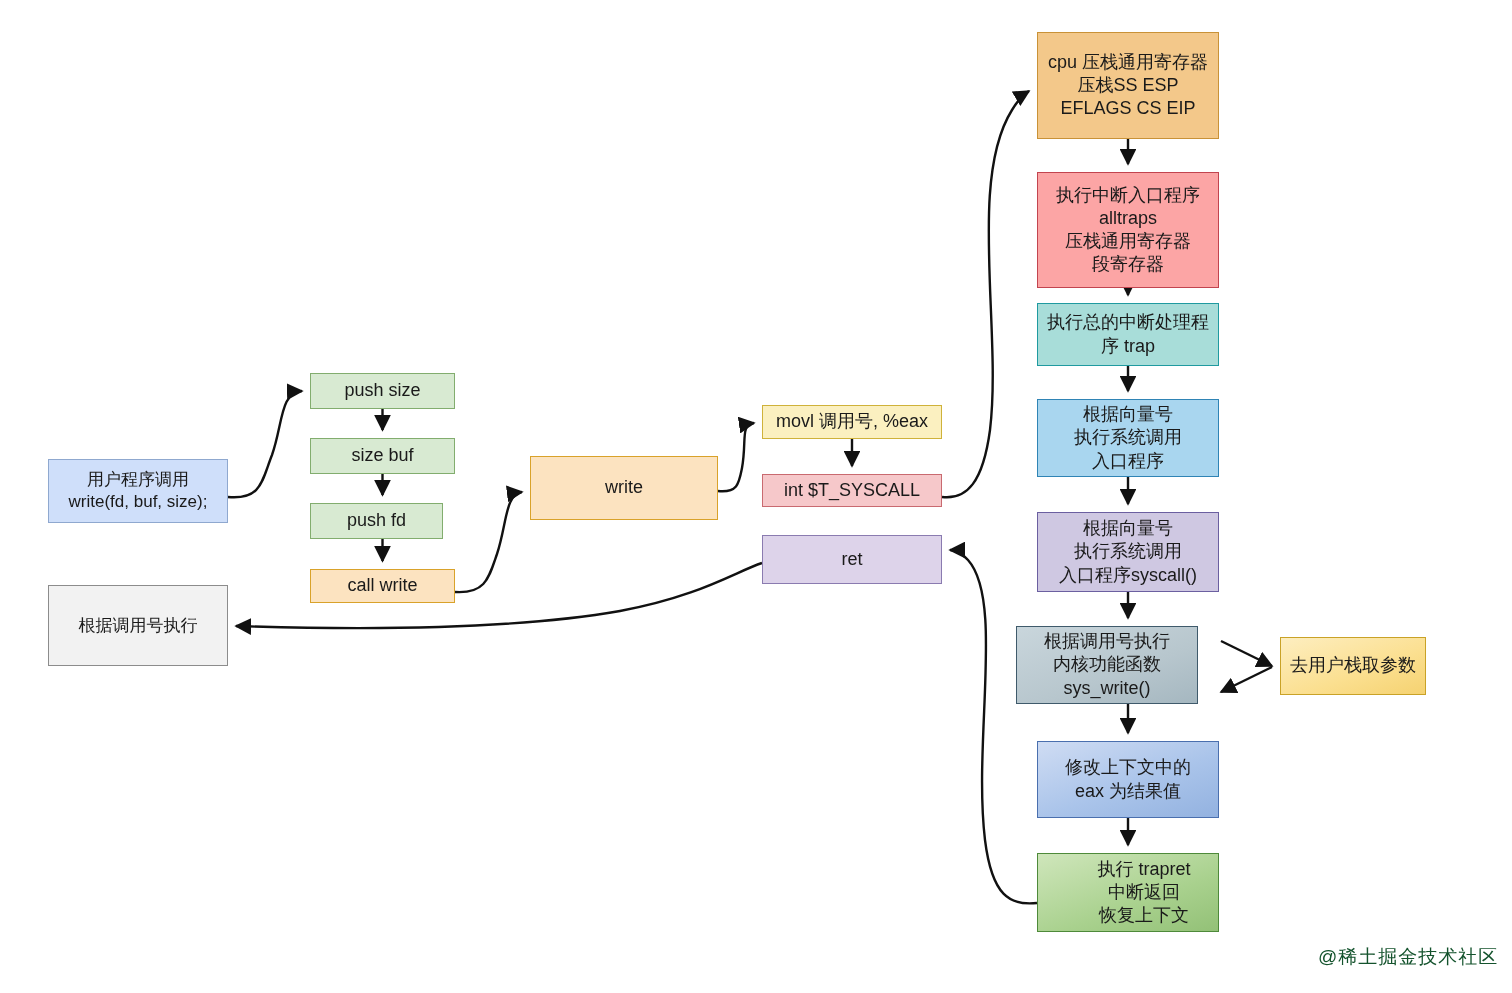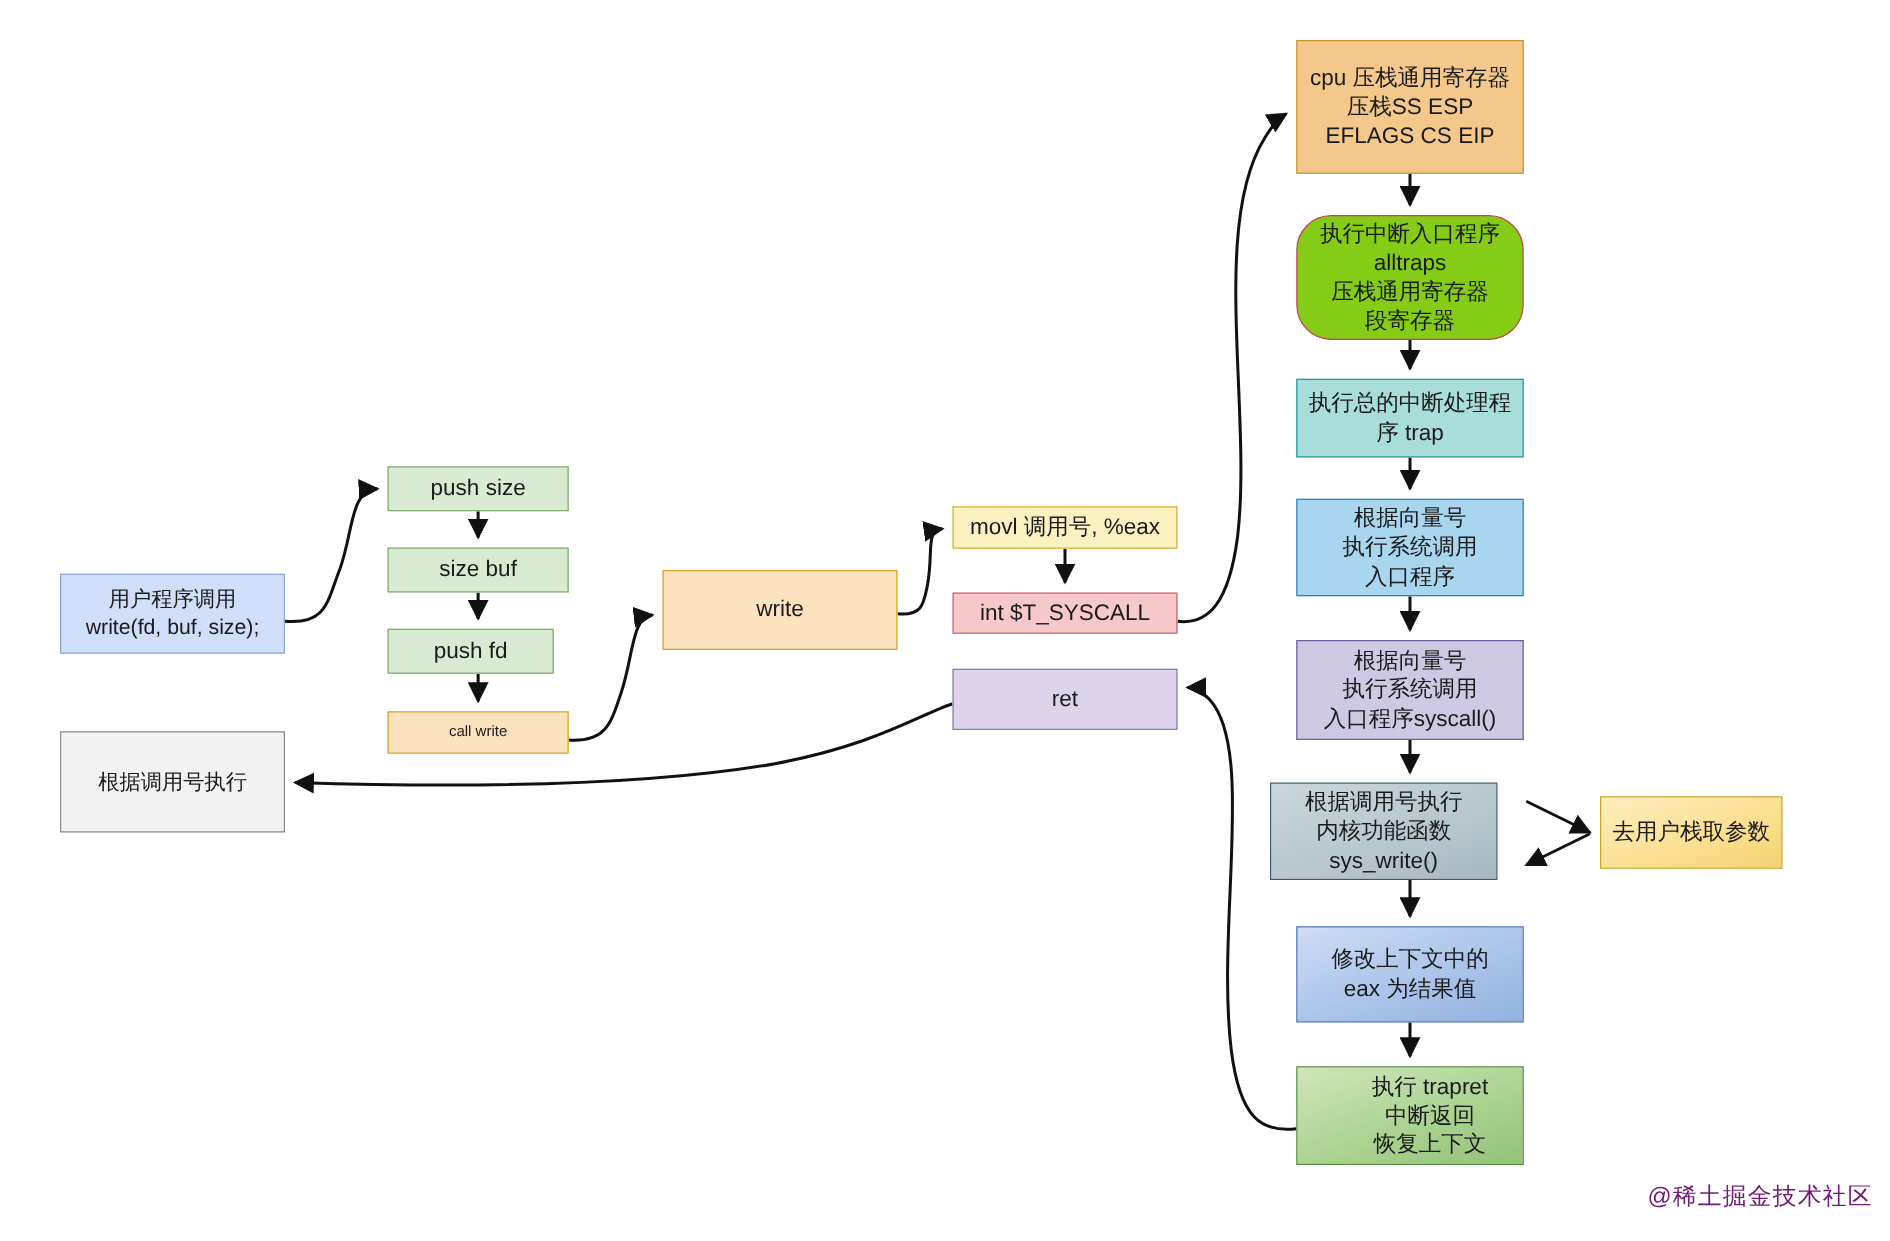--- a/index.html
+++ b/index.html
@@ -35,21 +35,21 @@
     line-height: 1.28;
     color: #1a1a1a;
     border-width: 1.6px;
     border-style: solid;
     white-space: pre-line;
     font-size: 18px;
     z-index: 2;
   }
   .watermark {
     position: absolute;
-    color: #701a75;
+    color: #14532d;
     font-size: 19px;
     letter-spacing: 1px;
     z-index: 1;
     user-select: none;
   }
 </style>
 </head>
 <body>
 
 <div id="canvas">
@@ -93,29 +93,29 @@
     <path d="M 762 563 C 735 572, 700 596, 620 611 C 500 632, 330 629, 236 626" fill="none" stroke="#111111" stroke-width="2.4" marker-end="url(#arrow)"></path>
   </svg>
 
   <div id="nodes">
       <div class="node" style="left: 48px; top: 459px; width: 180px; height: 64px; background: rgb(207, 223, 250); border-color: rgb(143, 168, 207); font-size: 17px;">用户程序调用
 write(fd, buf, size);</div>
       <div class="node" style="left: 48px; top: 585px; width: 180px; height: 81px; background: rgb(242, 242, 242); border-color: rgb(140, 140, 140); font-size: 17px;">根据调用号执行</div>
       <div class="node" style="left: 310px; top: 373px; width: 145px; height: 36px; background: rgb(216, 234, 210); border-color: rgb(130, 173, 110); font-size: 18px;">push  size</div>
       <div class="node" style="left: 310px; top: 438px; width: 145px; height: 36px; background: rgb(216, 234, 210); border-color: rgb(130, 173, 110); font-size: 18px;">size buf</div>
       <div class="node" style="left: 310px; top: 503px; width: 133px; height: 36px; background: rgb(216, 234, 210); border-color: rgb(130, 173, 110); font-size: 18px;">push fd</div>
-      <div class="node" style="left: 310px; top: 569px; width: 145px; height: 34px; background: rgb(252, 227, 192); border-color: rgb(217, 162, 42); font-size: 12px;">call write</div>
+      <div class="node" style="left: 310px; top: 569px; width: 145px; height: 34px; background: rgb(252, 227, 192); border-color: rgb(217, 162, 42); font-size: 18px;">call write</div>
       <div class="node" style="left: 530px; top: 456px; width: 188px; height: 64px; background: rgb(252, 227, 192); border-color: rgb(217, 162, 42); font-size: 18px;">write</div>
       <div class="node" style="left: 762px; top: 405px; width: 180px; height: 34px; background: rgb(251, 240, 192); border-color: rgb(207, 178, 58); font-size: 18px;">movl 调用号, %eax</div>
       <div class="node" style="left: 762px; top: 474px; width: 180px; height: 33px; background: rgb(246, 200, 202); border-color: rgb(201, 106, 112); font-size: 18px;">int $T_SYSCALL</div>
       <div class="node" style="left: 762px; top: 535px; width: 180px; height: 49px; background: rgb(221, 211, 234); border-color: rgb(138, 123, 176); font-size: 18px;">ret</div>
       <div class="node" style="left: 1037px; top: 32px; width: 182px; height: 107px; background: rgb(243, 200, 138); border-color: rgb(201, 146, 55); font-size: 18px;">cpu 压栈通用寄存器
 压栈SS ESP
 EFLAGS CS EIP</div>
-      <div class="node" style="left: 1037px; top: 172px; width: 182px; height: 100px; background: #84cc16; border-color: rgb(194, 68, 79); font-size: 18px; border-radius: 28px;">执行中断入口程序
+      <div class="node" style="left: 1037px; top: 172px; width: 182px; height: 116px; background: #fca5a5; border-color: rgb(194, 68, 79); font-size: 18px;">执行中断入口程序
 alltraps
 压栈通用寄存器
 段寄存器</div>
       <div class="node" style="left: 1037px; top: 303px; width: 182px; height: 63px; background: rgb(168, 221, 217); border-color: rgb(31, 154, 160); font-size: 18px;">执行总的中断处理程
 序 trap</div>
       <div class="node" style="left: 1037px; top: 399px; width: 182px; height: 78px; background: rgb(169, 214, 239); border-color: rgb(47, 132, 181); font-size: 18px;">根据向量号
 执行系统调用
 入口程序</div>
       <div class="node" style="left: 1037px; top: 512px; width: 182px; height: 80px; background: rgb(207, 200, 226); border-color: rgb(107, 95, 160); font-size: 18px;">根据向量号
 执行系统调用

